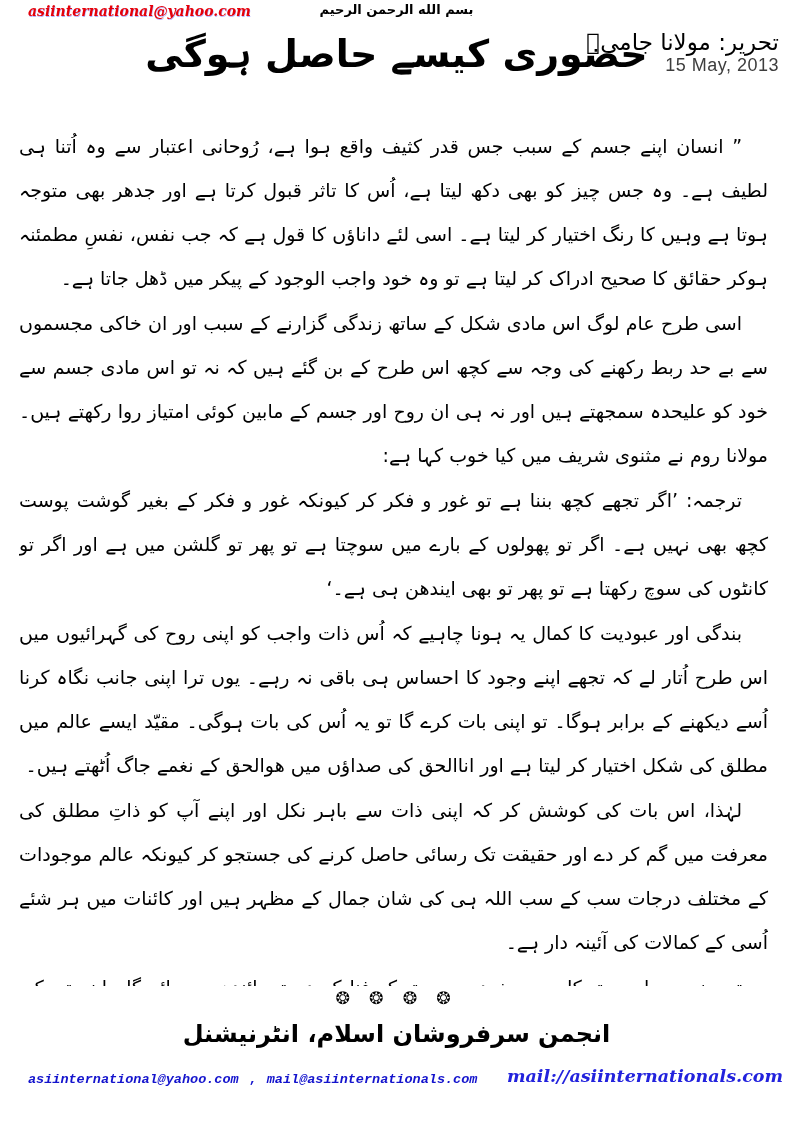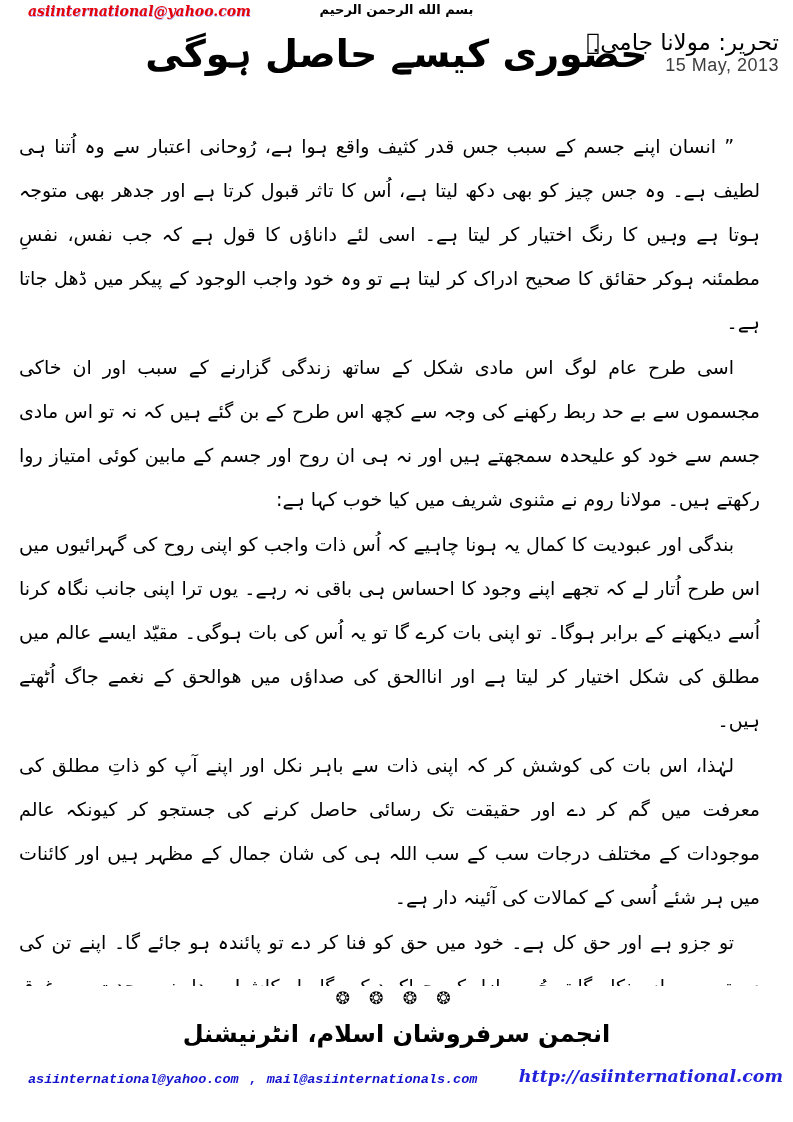--- a/index.html
+++ b/index.html
@@ -57,21 +57,21 @@
     position: absolute;
     top: 124px; left: 19px; right: 17px;
     height: 862px;
     direction: rtl;
     text-align: justify;
     font-size: 19px;
     line-height: 44px;
     overflow: hidden;
   }
   .main-text p {
-    margin: 0 16px 1px 0;
+    margin: 0 8px 1px 0;
     text-indent: 26px;
   }
 
   
   .ornament-divider {
     position: absolute; top: 988px; left: 0; right: 0;
     text-align: center;
     font-size: 17px;
     letter-spacing: 7px;
   }
@@ -108,27 +108,28 @@
 <div class="page-title">حضوری کیسے حاصل ہوگی</div>
 
 <div class="byline-block">
   <div class="byline">تحریر: مولانا جامیؒ</div>
   <div class="date">15 May, 2013</div>
 </div>
 
 <div class="main-text">
   <p>” انسان اپنے  جسم کے سبب جس قدر کثیف واقع ہوا ہے، رُوحانی اعتبار سے وہ اُتنا ہی لطیف ہے۔ وہ جس چیز کو بھی دکھ لیتا ہے، اُس کا تاثر قبول کرتا ہے اور جدھر بھی متوجہ ہوتا ہے وہیں کا رنگ اختیار کر لیتا ہے۔ اسی لئے داناؤں کا قول ہے کہ جب نفس، نفسِ مطمئنہ ہوکر حقائق کا صحیح ادراک کر لیتا ہے تو وہ خود واجب الوجود کے پیکر میں ڈھل جاتا ہے۔</p>
   <p>اسی طرح عام لوگ اس مادی شکل کے ساتھ زندگی گزارنے کے سبب اور ان خاکی مجسموں سے بے حد ربط رکھنے کی وجہ سے کچھ اس طرح کے بن گئے ہیں کہ نہ تو اس مادی جسم سے خود کو علیحدہ سمجھتے ہیں اور نہ ہی ان روح اور جسم کے مابین کوئی امتیاز روا رکھتے ہیں۔ مولانا روم نے مثنوی شریف میں کیا خوب کہا ہے:</p>
+  <p>ترجمہ: ’اگر تجھے کچھ بننا ہے تو غور و فکر کر کیونکہ غور و فکر کے بغیر گوشت پوست کچھ بھی نہیں ہے۔ اگر تو پھولوں کے بارے میں سوچتا ہے تو پھر تو گلشن میں ہے اور اگر تو کانٹوں کی سوچ رکھتا ہے تو پھر تو بھی ایندھن ہی ہے۔‘</p>
   <p>بندگی اور عبودیت کا کمال یہ ہونا چاہیے کہ اُس ذات واجب کو اپنی روح کی گہرائیوں میں اس طرح اُتار لے کہ تجھے اپنے وجود کا احساس ہی باقی نہ رہے۔ یوں ترا اپنی جانب نگاہ کرنا اُسے دیکھنے کے برابر ہوگا۔ تو اپنی بات کرے گا تو یہ اُس کی بات ہوگی۔ مقیّد ایسے عالم میں مطلق کی شکل اختیار کر لیتا ہے اور اناالحق کی صداؤں میں ھوالحق کے نغمے جاگ اُٹھتے ہیں۔</p>
   <p>لہٰذا، اس بات کی کوشش کر کہ اپنی ذات سے باہر نکل اور اپنے آپ کو ذاتِ مطلق کی معرفت میں گم کر دے اور حقیقت تک رسائی حاصل کرنے کی جستجو کر کیونکہ عالم موجودات کے مختلف درجات سب کے سب اللہ ہی کی شان جمال کے مظہر ہیں اور کائنات میں ہر شئے اُسی کے کمالات کی آئینہ دار ہے۔</p>
   <p>تو جزو ہے اور حق کل ہے۔ خود میں حق کو فنا کر دے تو پائندہ ہو جائے گا۔ اپنے تن کی ہستی سے باہر نکلے گا تو حُسن ازل کی جھلک دیکھے گا۔ اے کاش! یہ دِل نورِ وحدت میں غرق ہو جائے اور روح پر مستی کا بادل چھایا رہے۔</p>
 
 </div>
 
 <div class="ornament-divider">❂ ❂ ❂ ❂</div>
 
 <div class="org-name">انجمن سرفروشان اسلام، انٹرنیشنل</div>
 
 <div class="footer-emails">
   <span>asiinternational@yahoo.com</span><span class="sep">,</span><span>mail@asiinternationals.com</span>
 </div>
 
-<span class="footer-url">http://asiinternational.com</span>
+<span class="footer-url">mail://asiinternationals.com</span>
 
 </body></html>

